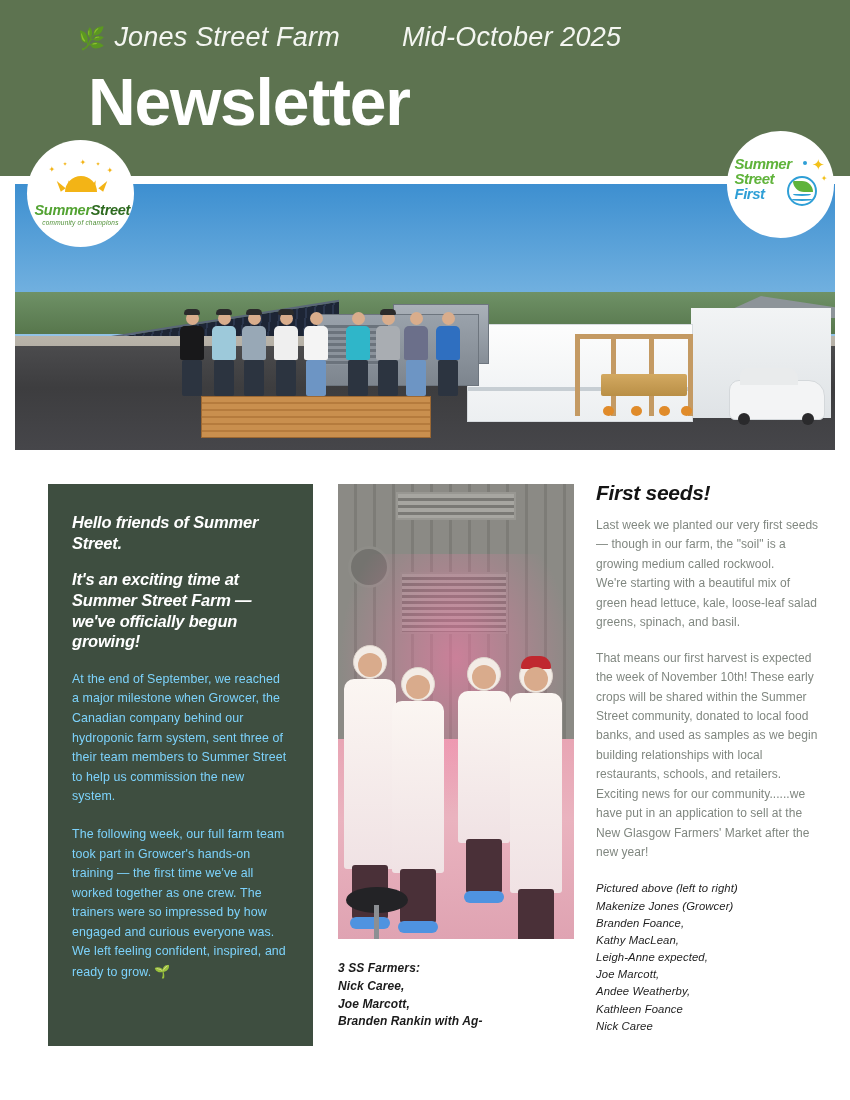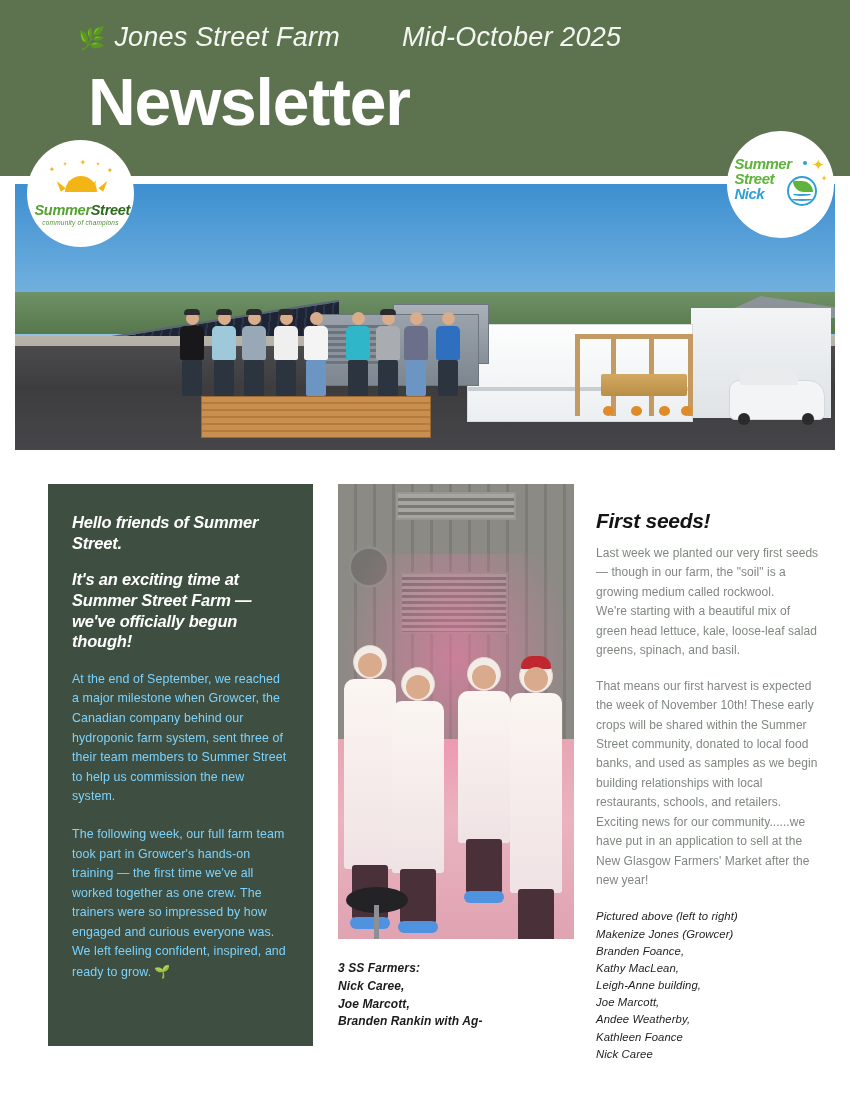--- a/index.html
+++ b/index.html
@@ -325,21 +325,21 @@
     background: #8c8f93;
   }
 
   .cp-caption {
     position: absolute; left: 338px; top: 960px; width: 250px;
     font-size: 12px; font-style: italic; font-weight: 700; color: #1b1b1b;
     line-height: 1.48; letter-spacing: .1px;
   }
 
   .right-col {
-    position: absolute; left: 596px; top: 509px; width: 228px;
+    position: absolute; left: 596px; top: 481px; width: 228px;
   }
   .sec-title {
     font-size: 21px; font-style: italic; font-weight: 700; color: #141414;
     letter-spacing: -.3px;
   }
   .r-body {
     font-size: 12px; color: #808780; line-height: 1.62; margin-top: 11px;
     letter-spacing: .05px;
   }
   .r-body.second { margin-top: 16px; }
@@ -385,21 +385,21 @@
       </div>
       <div class="ss-tag">community of champions</div>
     </div>
   </div>
 
   <div class="logo-badge logo-right">
     <div class="ssf-logo">
       <div class="ssf-words">
         <div class="ssf-line l1">Summer</div>
         <div class="ssf-line l2">Street</div>
-        <div class="ssf-line l3">Nick</div>
+        <div class="ssf-line l3">First</div>
       </div>
       <span class="ssf-star">✦</span>
       <span class="ssf-star2">✦</span>
       <span class="ssf-dot"></span>
       <div class="ssf-circle">
         <i class="ssf-leaf"></i>
         <i class="ssf-wave2"></i>
         <i class="ssf-wave"></i>
       </div>
     </div>
@@ -491,21 +491,21 @@
       </div>
     <div class="person" style="left:420px">
         <div class="head"></div>
         <div class="torso" style="background:#2f6fc0"></div>
         <div class="legs"></div>
       </div>
   </div>
 
   <div class="left-col">
     <div class="lead-1">Hello friends of Summer Street.</div>
-    <div class="lead-2">It's an exciting time at Summer Street Farm — we've officially begun though!</div>
+    <div class="lead-2">It's an exciting time at Summer Street Farm — we've officially begun growing!</div>
     <div class="body-p">At the end of September, we reached a major milestone when Growcer, the Canadian company behind our hydroponic farm system, sent three of their team members to Summer Street to help us commission the new system.</div>
     <div class="body-p"><span>The following week, our full farm team took part in Growcer's hands-on training — the first time we've all worked together as one crew. The trainers were so impressed by how engaged and curious everyone was. We left feeling confident, inspired, and ready to grow.</span> <span class="sprout">🌱</span></div>
   </div>
 
   <div class="center-photo">
     <div class="cp-wall"></div>
     <div class="cp-louvre"></div>
     <div class="cp-vent"></div>
     <div class="cp-fan"></div>
     <div class="cp-floor"></div>
@@ -547,21 +547,21 @@
   <div class="right-col">
     <div class="sec-title">First seeds!</div>
     <div class="r-body" style="white-space:pre-line">Last week we planted our very first seeds — though in our farm, the "soil" is a growing medium called rockwool.
 We're starting with a beautiful mix of green head lettuce, kale, loose-leaf salad greens, spinach, and basil.</div>
     <div class="r-body second">That means our first harvest is expected the week of November 10th! These early crops will be shared within the Summer Street community, donated to local food banks, and used as samples as we begin building relationships with local restaurants, schools, and retailers. Exciting news for our community......we have put in an application to sell at the New Glasgow Farmers' Market after the new year!</div>
     <div class="credits">
       <div class="hdr">Pictured above (left to right)</div>
       <div>Makenize Jones (Growcer)</div>
       <div>Branden Foance,</div>
       <div>Kathy MacLean,</div>
-      <div>Leigh-Anne building,</div>
+      <div>Leigh-Anne expected,</div>
       <div>Joe Marcott,</div>
       <div>Andee Weatherby,</div>
       <div>Kathleen Foance</div>
       <div>Nick Caree</div>
     </div>
   </div>
 
 </div>
 
 </body></html>

